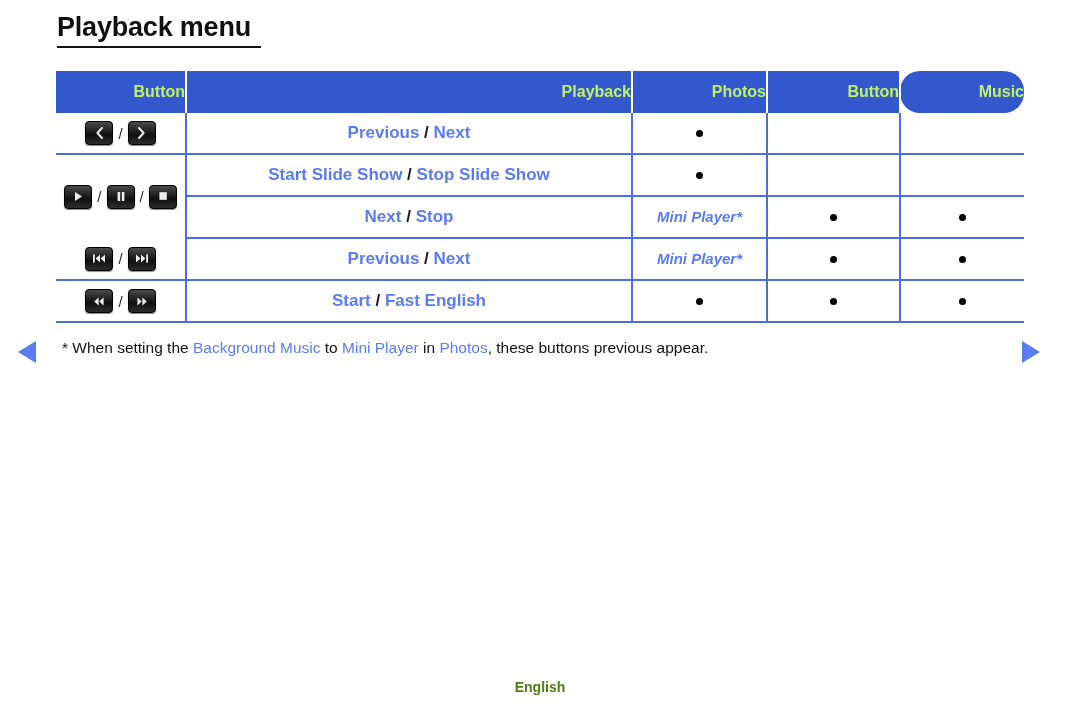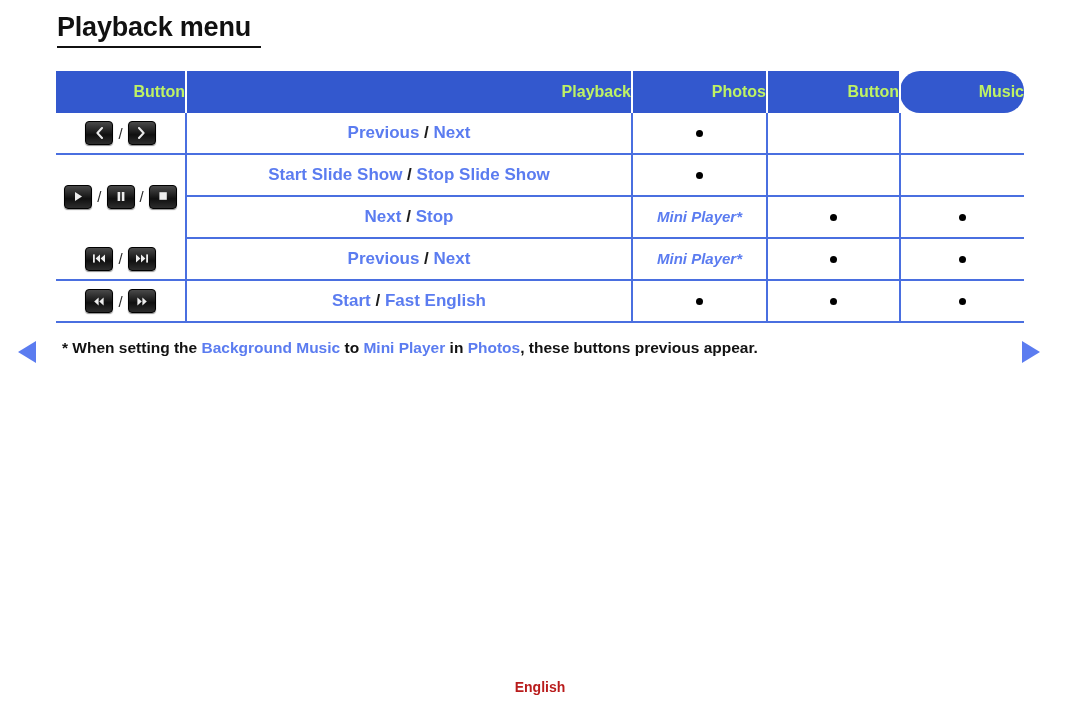--- a/index.html
+++ b/index.html
@@ -135,21 +135,21 @@
     padding: 0 1px;
   }
 
   
   .footnote {
     position: absolute;
     left: 62px;
     top: 338px;
     width: 930px;
     font-size: 15.5px;
-    font-weight: bold;
+    font-weight: normal;
     color: #121212;
     line-height: 1.3;
   }
   .footnote .hl { color: #5b7cf0; }
 
   .nav-arrow {
     position: absolute;
     top: 341px;
     width: 0;
     height: 0;
@@ -169,21 +169,21 @@
 
   
   .footer-lang {
     position: absolute;
     left: 0;
     right: 0;
     top: 679px;
     text-align: center;
     font-size: 14px;
     font-weight: bold;
-    color: #b91c1c;
+    color: #4d7c0f;
   }
 </style>
 </head>
 <body>
 
 <div class="page-title">Playback menu</div>
 <div class="title-rule"></div>
 
 <div class="table-wrap">
   <table class="menu-table">

